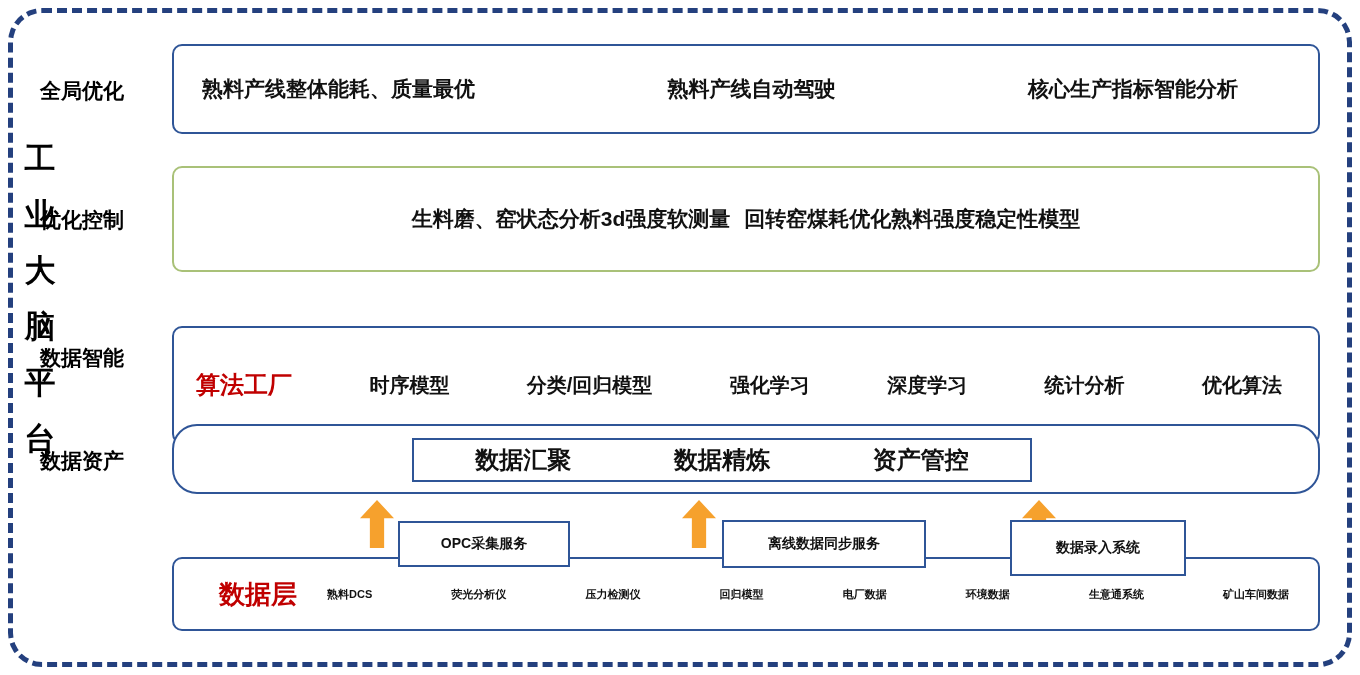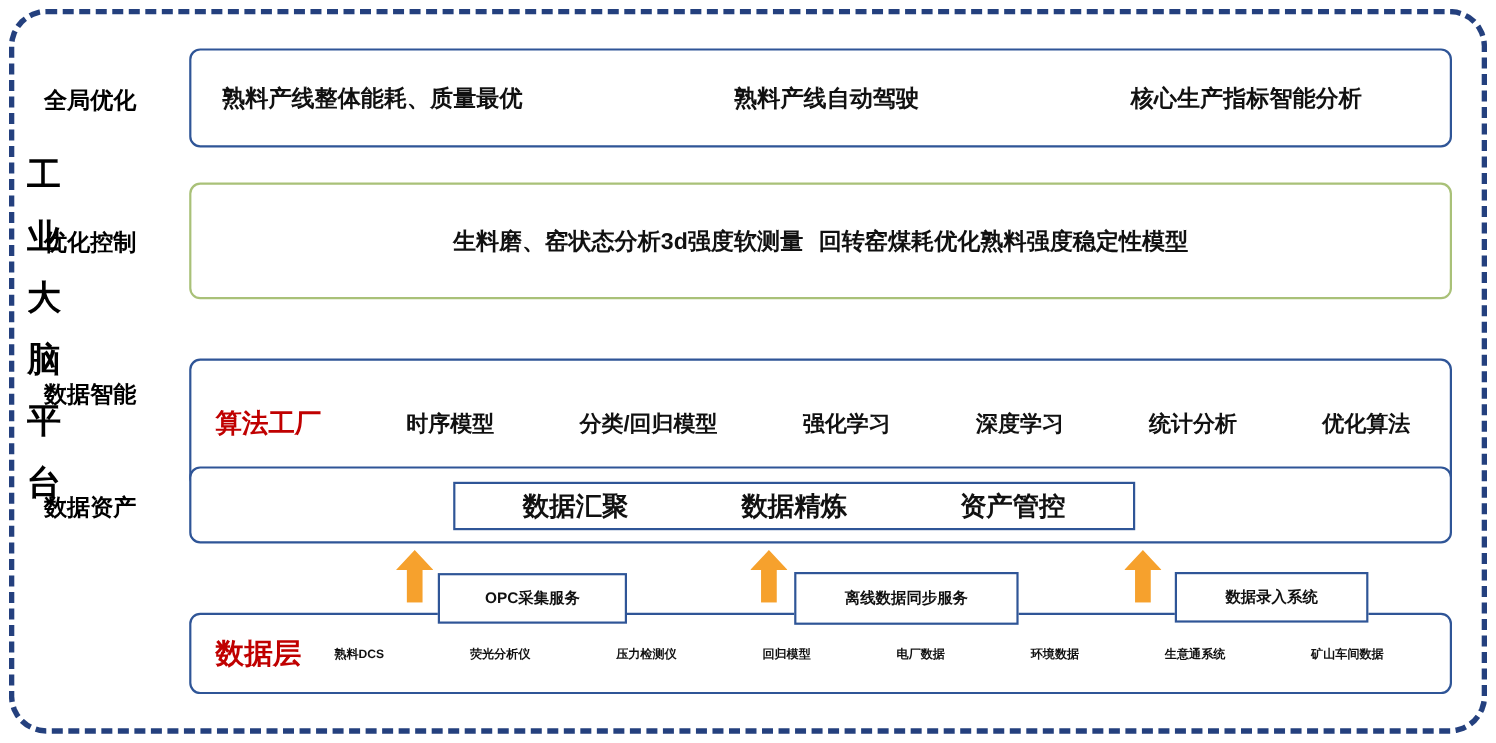--- a/index.html
+++ b/index.html
@@ -30,38 +30,38 @@
     display:flex;align-items:center;height:100%;
     font-size:21px;font-weight:bold;
   }
   .box-global{top:44px;height:90px;}
   .box-global .items-row{justify-content:space-between;padding:0 80px 0 28px;gap:20px;}
   .box-optctl{top:166px;height:106px;display:flex;flex-direction:row;justify-content:center;gap:6px;}
   .box-optctl .items-row{height:auto;justify-content:space-around;padding:0 4px;}
   .box-intel{top:298px;height:118px;margin-top:28px;}
   .box-intel .items-row{justify-content:space-between;padding:0 36px 0 22px;font-size:20px;}
   .red-label{color:#C00000;font-size:24px;font-weight:bold;white-space:nowrap;}
-  .box-asset{top:424px;height:70px;}
+  .box-asset{top:424px;height:70px;border-radius:25px;}
   .asset-inner{
     position:absolute;left:238px;top:12px;width:620px;height:44px;
     border:2px solid #2F5597;box-sizing:border-box;background:#fff;
     display:flex;align-items:center;justify-content:space-around;
     font-size:24px;font-weight:bold;padding:0 10px;
   }
   .up-arrow{
     position:absolute;width:34px;height:48px;background:#F6A12D;
     clip-path:polygon(50% 0,100% 38%,71% 38%,71% 100%,29% 100%,29% 38%,0 38%);
   }
   .service-box{
     position:absolute;background:#fff;border:2px solid #2F5597;box-sizing:border-box;
     display:flex;align-items:center;justify-content:center;
     font-size:14px;font-weight:bold;z-index:2;
   }
   .box-datalayer{top:557px;height:74px;}
-  .box-datalayer .items-row{padding:0 60px 0 22px;}
+  .box-datalayer .items-row{padding:0 29px 0 22px;margin-left:23px;}
   .dl-label{color:#C00000;font-size:26px;font-weight:bold;white-space:nowrap;margin-right:30px;}
   .dl-items{flex:1;display:flex;justify-content:space-between;align-items:center;font-size:11px;font-weight:bold;}
   .item{white-space:nowrap;}
 </style>
 </head>
 <body>
 
 <div class="frame"></div>
 
 <div class="vtitle">
@@ -116,21 +116,21 @@
     <span class="item">资产管控</span>
   </div>
 </div>
 
 <div class="up-arrow" style="left:360px;top:500px;"></div>
 <div class="up-arrow" style="left:682px;top:500px;"></div>
 <div class="up-arrow" style="left:1022px;top:500px;"></div>
 
 <div class="service-box" style="left:398px;top:521px;width:172px;height:46px;">OPC采集服务</div>
 <div class="service-box" style="left:722px;top:520px;width:204px;height:48px;">离线数据同步服务</div>
-<div class="service-box" style="left:1068px;top:520px;width:176px;height:46px;">数据录入系统</div>
+<div class="service-box" style="left:1010px;top:520px;width:176px;height:56px;">数据录入系统</div>
 
 <div class="box box-datalayer">
   <div class="items-row">
     <span class="dl-label">数据层</span>
     <span class="dl-items">
       <span class="item">熟料DCS</span>
       <span class="item">荧光分析仪</span>
       <span class="item">压力检测仪</span>
       <span class="item">回归模型</span>
       <span class="item">电厂数据</span>

